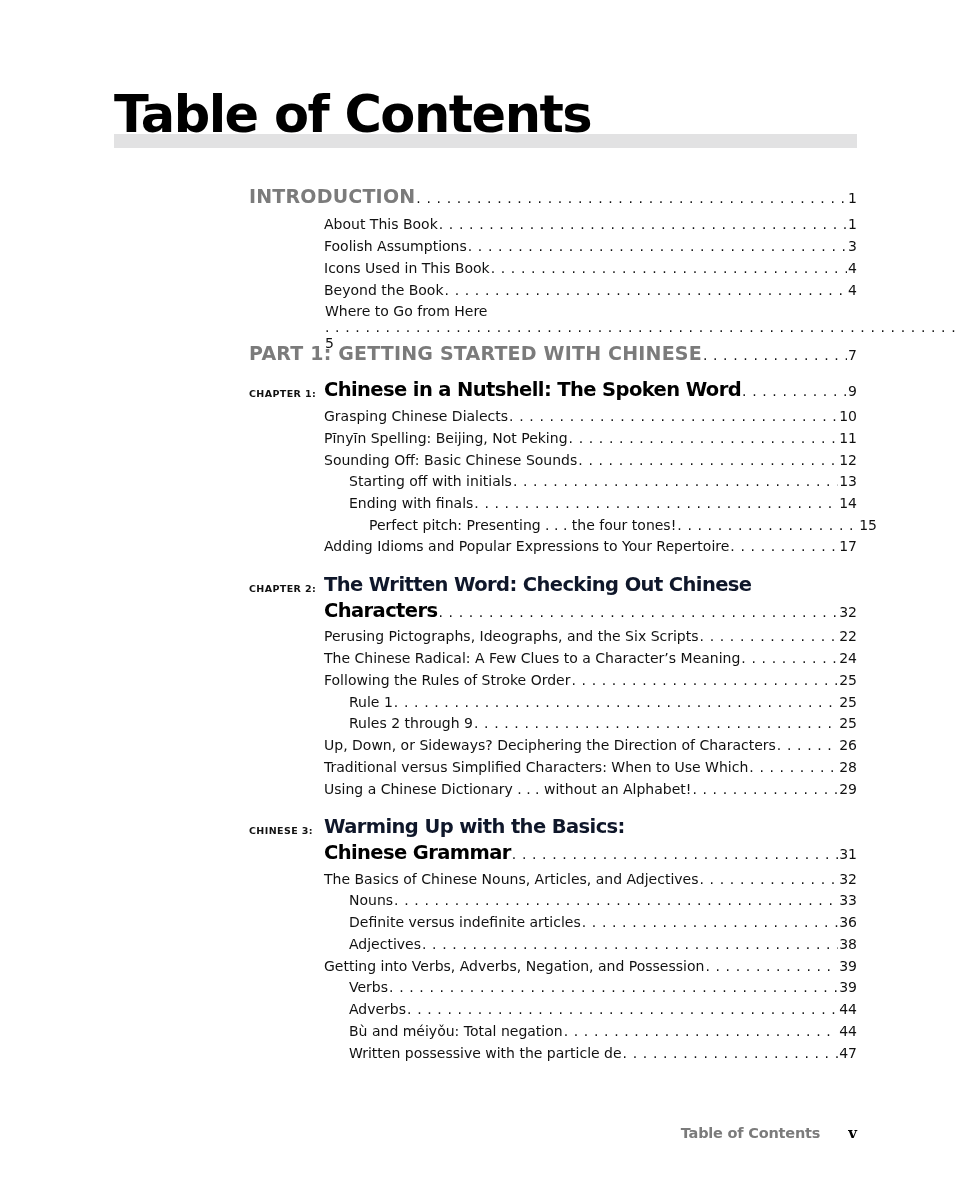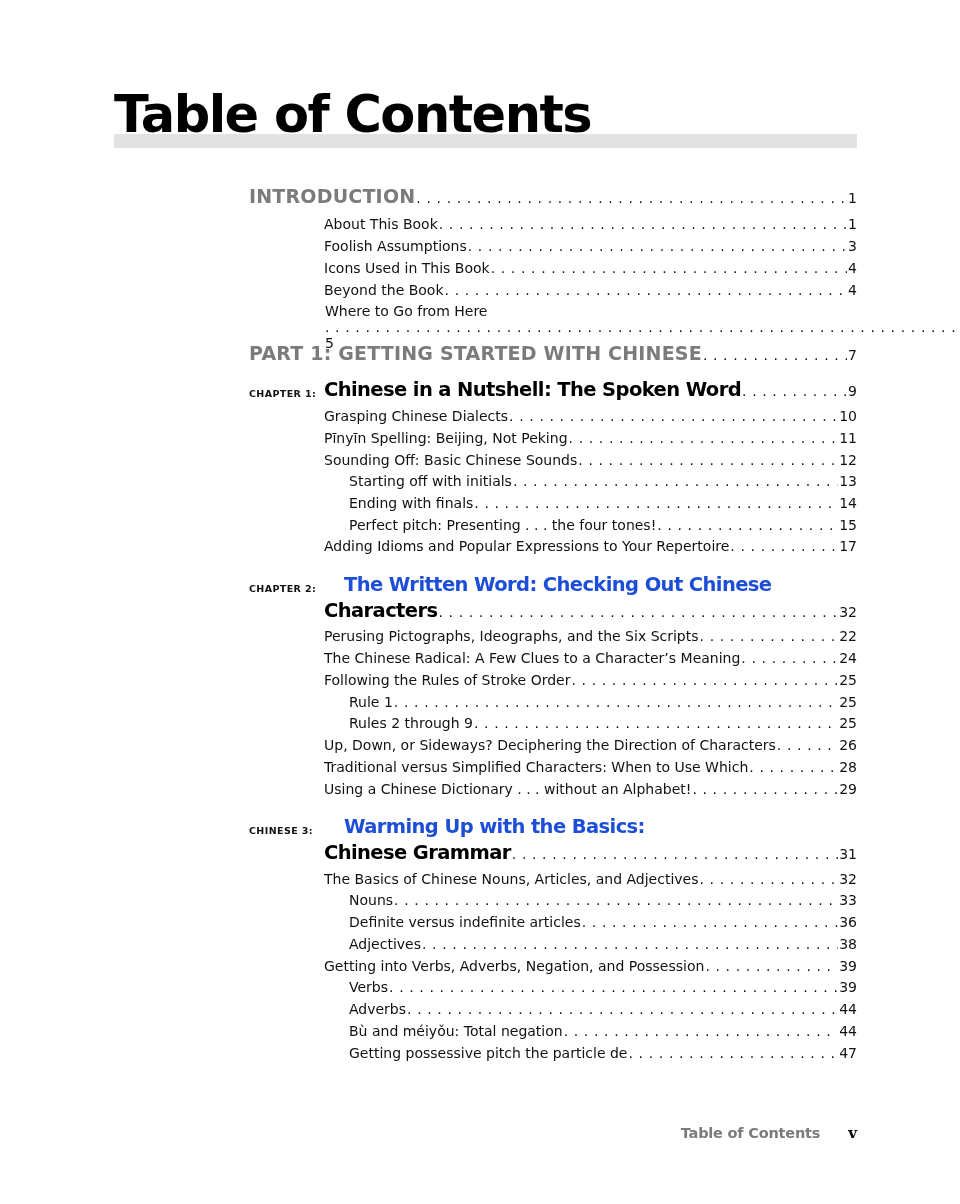--- a/index.html
+++ b/index.html
@@ -11,21 +11,21 @@
                 font-size: 51px; line-height: 62px; letter-spacing: -1.5px; color: #000; }
   .toc { position: absolute; left: 249px; top: 0; width: 608px; }
   .row { position: absolute; left: 0; width: 608px; display: flex; align-items: baseline; white-space: nowrap; }
   .row .txt { flex: 0 0 auto; }
   .row .dots { flex: 1 1 auto; overflow: hidden; margin: 0 1px; }
   .row .dots::before { content: ". . . . . . . . . . . . . . . . . . . . . . . . . . . . . . . . . . . . . . . . . . . . . . . . . . . . . . . . . . . . . . . . . . . . . . . . . . . . . . . . . . . . . . . . . . . . . . . . . . . . . . . . . . . . . . . . . . . . . . . . . . . . . . . . . . . . . . . . . . . . . . . . . . . . . . . . . . . . . . . . . . . . . . . . . . ."; letter-spacing: 0.6px; }
   .row .pg { flex: 0 0 auto; text-align: right; }
   .part { font-weight: bold; color: #7b7b7b; font-size: 19px; letter-spacing: 0.2px; }
   .part .dots, .part .pg { color: #111; font-weight: normal; font-size: 14px; }
   .chap-label { position: absolute; left: 0; font-weight: bold; font-size: 9.5px; letter-spacing: 0.4px; color: #111; }
-  .chap-title { position: absolute; left: 75px; width: 533px; font-weight: bold; font-size: 19.5px; letter-spacing: -0.6px; color: #1d4ed8; margin-left: 20px; }
+  .chap-title { position: absolute; left: 75px; width: 533px; font-weight: bold; font-size: 19.5px; letter-spacing: -0.6px; color: #0f172a; }
   .chap-row { font-weight: bold; font-size: 19.5px; letter-spacing: -0.6px; color: #000; }
   .chap-row .dots, .chap-row .pg { font-weight: normal; font-size: 14px; letter-spacing: 0; color: #111; }
   .lvl1 { left: 75px; width: 533px; font-size: 14px; color: #111; }
   .lvl2 { left: 100px; width: 508px; font-size: 14px; color: #111; }
   .footer { position: absolute; top: 1124px; right: 103px; display: flex; align-items: baseline; }
   .footer-title { font-weight: bold; font-size: 14.5px; color: #7b7b7b; letter-spacing: -0.2px; }
   .footer-num { font-family: "DejaVu Serif", serif; font-weight: bold; font-size: 15px; color: #000; margin-left: 28px; }
 </style>
 </head>
 <body>
@@ -98,21 +98,21 @@
   <div class="row lvl2" style="top:473px;">
     <span class="txt">Starting off with initials</span>
     <span class="dots"></span>
     <span class="pg">13</span>
   </div>
   <div class="row lvl2" style="top:495px;">
     <span class="txt">Ending with finals</span>
     <span class="dots"></span>
     <span class="pg">14</span>
   </div>
-  <div class="row lvl2" style="top:517px;">
+  <div class="row lvl2" style="top:517px;margin-left:20px;">
     <span class="txt">Perfect pitch: Presenting . . . the four tones!</span>
     <span class="dots"></span>
     <span class="pg">15</span>
   </div>
   <div class="row lvl1" style="top:538px;">
     <span class="txt">Adding Idioms and Popular Expressions to Your Repertoire</span>
     <span class="dots"></span>
     <span class="pg">17</span>
   </div>
 
@@ -205,21 +205,21 @@
     <span class="txt">Adverbs</span>
     <span class="dots"></span>
     <span class="pg">44</span>
   </div>
   <div class="row lvl2" style="top:1023px;">
     <span class="txt">Bù and méiyǒu: Total negation</span>
     <span class="dots"></span>
     <span class="pg">44</span>
   </div>
   <div class="row lvl2" style="top:1045px;">
-    <span class="txt">Getting possessive pitch the particle de</span>
+    <span class="txt">Written possessive with the particle de</span>
     <span class="dots"></span>
     <span class="pg">47</span>
   </div>
 </div>
 
 <div class="footer">
   <span class="footer-title">Table of Contents</span>
   <span class="footer-num">v</span>
 </div>
 

